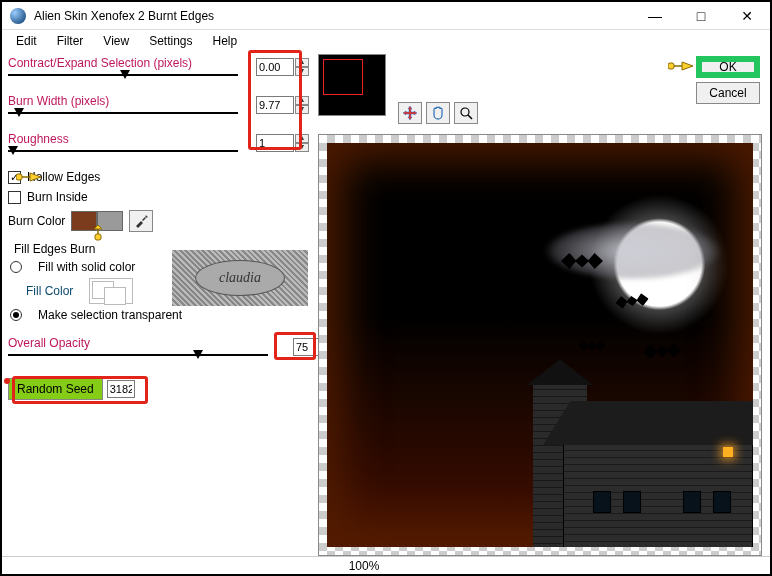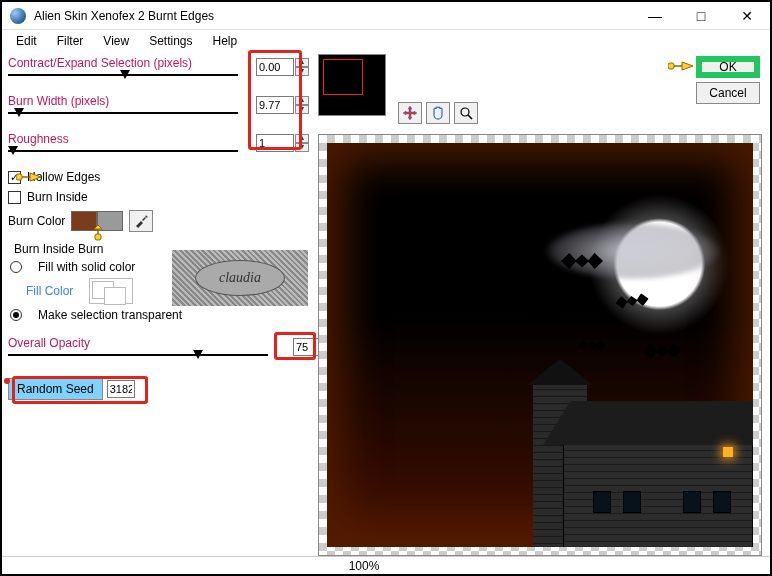--- a/index.html
+++ b/index.html
@@ -41,29 +41,29 @@
 .colorrow { display: flex; align-items: center; gap: 6px; margin: 6px 0; }
 .colorswatch { width: 26px; height: 20px; border: 1px solid #666; }
 .swatch1 { background: #7a3c1c; }
 .swatch2 { background: #9a9a9a; }
 .eyedropper-btn { width: 24px; height: 22px; border: 1px solid #888; background: #f0f0f0; display: flex; align-items: center; justify-content: center; font-size: 13px; }
 
 .fillsection { margin-top: 10px; }
 .radio-row { display: flex; align-items: center; gap: 16px; margin: 4px 0 4px 2px; }
 .radio { width: 12px; height: 12px; border: 1px solid #333; border-radius: 50%; background: #fff; display: inline-flex; align-items: center; justify-content: center; }
 .radio.on::after { content: ""; width: 6px; height: 6px; background: #000; border-radius: 50%; }
-.fillcolor-row { margin: 4px 0 4px 18px; display: flex; align-items: center; gap: 16px; color: #3b82f6; }
+.fillcolor-row { margin: 4px 0 4px 18px; display: flex; align-items: center; gap: 16px; color: #0c4a6e; }
 .fillcolor-sw { width: 44px; height: 26px; border: 1px solid #bbb; position: relative; }
 .fillcolor-sw::before, .fillcolor-sw::after { content: ""; position: absolute; width: 20px; height: 16px; border: 1px solid #bbb; background: #fff; }
 .fillcolor-sw::before { left: 2px; top: 2px; }
 .fillcolor-sw::after { left: 14px; top: 8px; }
 
 .opacity-row { margin-top: 14px; position: relative; height: 30px; }
 .randrow { margin-top: 12px; display: flex; align-items: center; gap: 4px; }
-.randbtn { padding: 3px 8px; border: 1px solid #888; background: #7dd3fc; }
+.randbtn { padding: 3px 8px; border: 1px solid #888; background: #84cc16; }
 
 
 .watermark { position: absolute; left: 170px; top: 198px; width: 136px; height: 56px;
   background: repeating-linear-gradient(45deg, #888 0 2px, #bbb 2px 4px);
   display:flex; align-items:center; justify-content:center; }
 .watermark .oval { width: 90px; height: 36px; background: #aaa; border-radius: 50%; display:flex; align-items:center; justify-content:center; font-style: italic; font-family: Georgia, serif; font-size: 14px; color:#333; border:1px solid #555; }
 
 
 .right { position: absolute; left: 316px; top: 0; right: 8px; bottom: 0; }
 
@@ -196,21 +196,21 @@
         </span>
       </div>
       <div class="eyedropper-btn">
         <svg width="14" height="14" viewBox="0 0 14 14">
             <path d="M2 12 L7 7 L9 9 L4 14 Z M8 6 L11 3 L12 4 L9 7 Z M11 2 a1.3 1.3 0 1 1 2 2 Z" fill="#333"></path>
           </svg>
       </div>
     </div>
 
     <div class="fillsection">
-      <div style="margin-left:6px;">Burn Inside Burn</div>
+      <div style="margin-left:6px;">Fill Edges Burn</div>
       <div class="radio-row">
         <span class="radio"></span>
         <span>Fill with solid color</span>
       </div>
       <div class="fillcolor-row">
         <span>Fill Color</span>
         <div class="fillcolor-sw"></div>
       </div>
       <div class="radio-row">
         <span class="radio on"></span>

